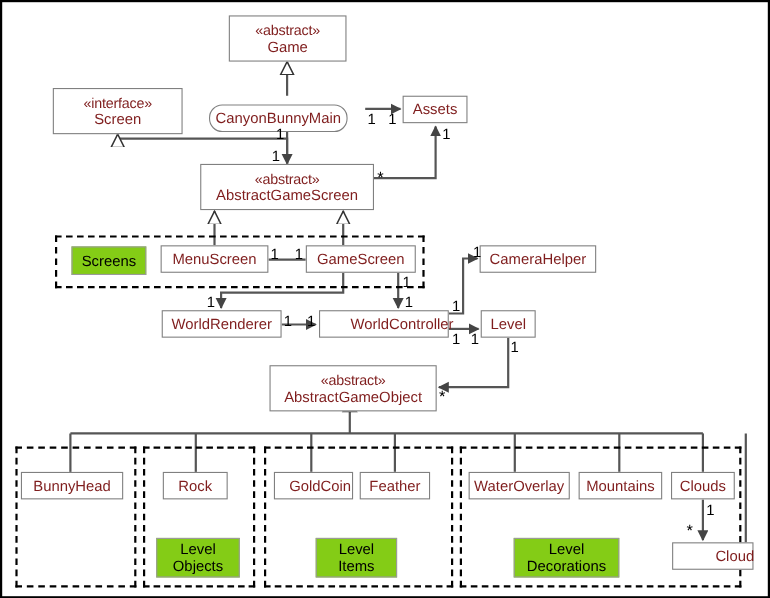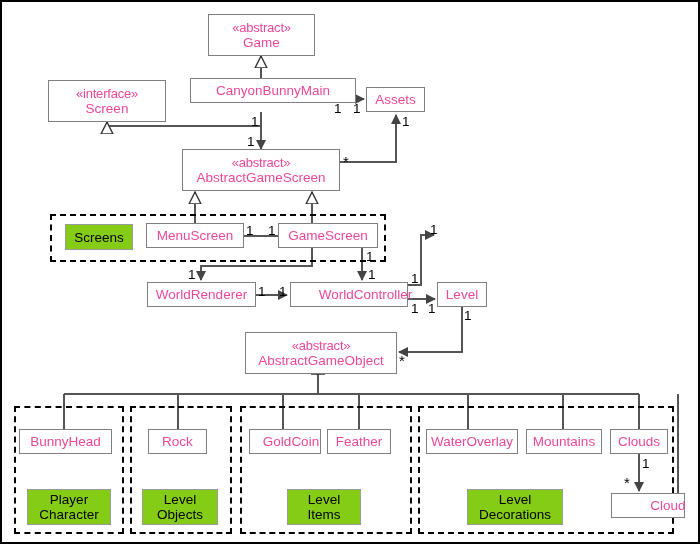--- a/index.html
+++ b/index.html
@@ -23,21 +23,21 @@
     top: 0;
     width: 700px;
     height: 544px;
     pointer-events: none;
   }
   .cls {
     position: absolute;
     box-sizing: border-box;
     border: 1px solid #808080;
     background: #ffffff;
-    color: #ec4899;
+    color: #7f1d1d;
     display: flex;
     flex-direction: column;
     align-items: center;
     justify-content: center;
     text-align: center;
     font-size: 13.5px;
     line-height: 15px;
     white-space: nowrap;
     z-index: 3;
   }
@@ -145,24 +145,20 @@
 
   <div class="grp" style="left:48px;  top:212px; width:336px; height:48px;"></div>
   <div class="grp" style="left:12px;  top:404px; width:110px; height:128px;"></div>
   <div class="grp" style="left:128px; top:404px; width:102px; height:128px;"></div>
   <div class="grp" style="left:238px; top:404px; width:172px; height:128px;"></div>
   <div class="grp" style="left:416px; top:404px; width:256px; height:128px;"></div>
 
   <div class="grplabel" style="left:63px; top:222px; width:68px; height:26px;">
     <span>Screens</span>
   </div>
-  <div class="grplabel" style="left:25px; top:487px; width:84px; height:36px;">
-    <span>Player</span>
-    <span>Character</span>
-  </div>
   <div class="grplabel" style="left:140px; top:487px; width:76px; height:36px;">
     <span>Level</span>
     <span>Objects</span>
   </div>
   <div class="grplabel" style="left:285px; top:487px; width:74px; height:36px;">
     <span>Level</span>
     <span>Items</span>
   </div>
   <div class="grplabel" style="left:465px; top:487px; width:96px; height:36px;">
     <span>Level</span>
@@ -172,41 +168,44 @@
   <div class="cls" style="left:206px; top:12px; width:107px; height:42px;">
     <span class="stereo">«abstract»</span>
     <span>Game</span>
   </div>
 
   <div class="cls" style="left:46px; top:78px; width:118px; height:42px;">
     <span class="stereo">«interface»</span>
     <span>Screen</span>
   </div>
 
-  <div class="cls" style="left:188px; top:76px; width:166px; height:25px;">
+  <div class="cls" style="left:188px; top:93px; width:126px; height:25px;border-radius:12px;">
     <span>CanyonBunnyMain</span>
   </div>
 
   <div class="cls" style="left:364px; top:85px; width:59px; height:25px;">
     <span>Assets</span>
   </div>
 
   <div class="cls" style="left:180px; top:147px; width:158px; height:42px;">
     <span class="stereo">«abstract»</span>
     <span>AbstractGameScreen</span>
   </div>
 
   <div class="cls" style="left:144px; top:221px; width:98px; height:25px;">
     <span>MenuScreen</span>
   </div>
 
   <div class="cls" style="left:276px; top:221px; width:100px; height:25px;">
     <span>GameScreen</span>
   </div>
 
+  <div class="cls" style="left:434px; top:221px; width:106px; height:25px;">
+    <span>CameraHelper</span>
+  </div>
 
   <div class="cls" style="left:145px; top:280px; width:109px; height:25px;">
     <span>WorldRenderer</span>
   </div>
 
   <div class="cls" style="left:288px; top:280px; width:118px; height:25px;padding-left:33px;">
     <span>WorldController</span>
   </div>
 
   <div class="cls" style="left:435px; top:280px; width:50px; height:25px;">

